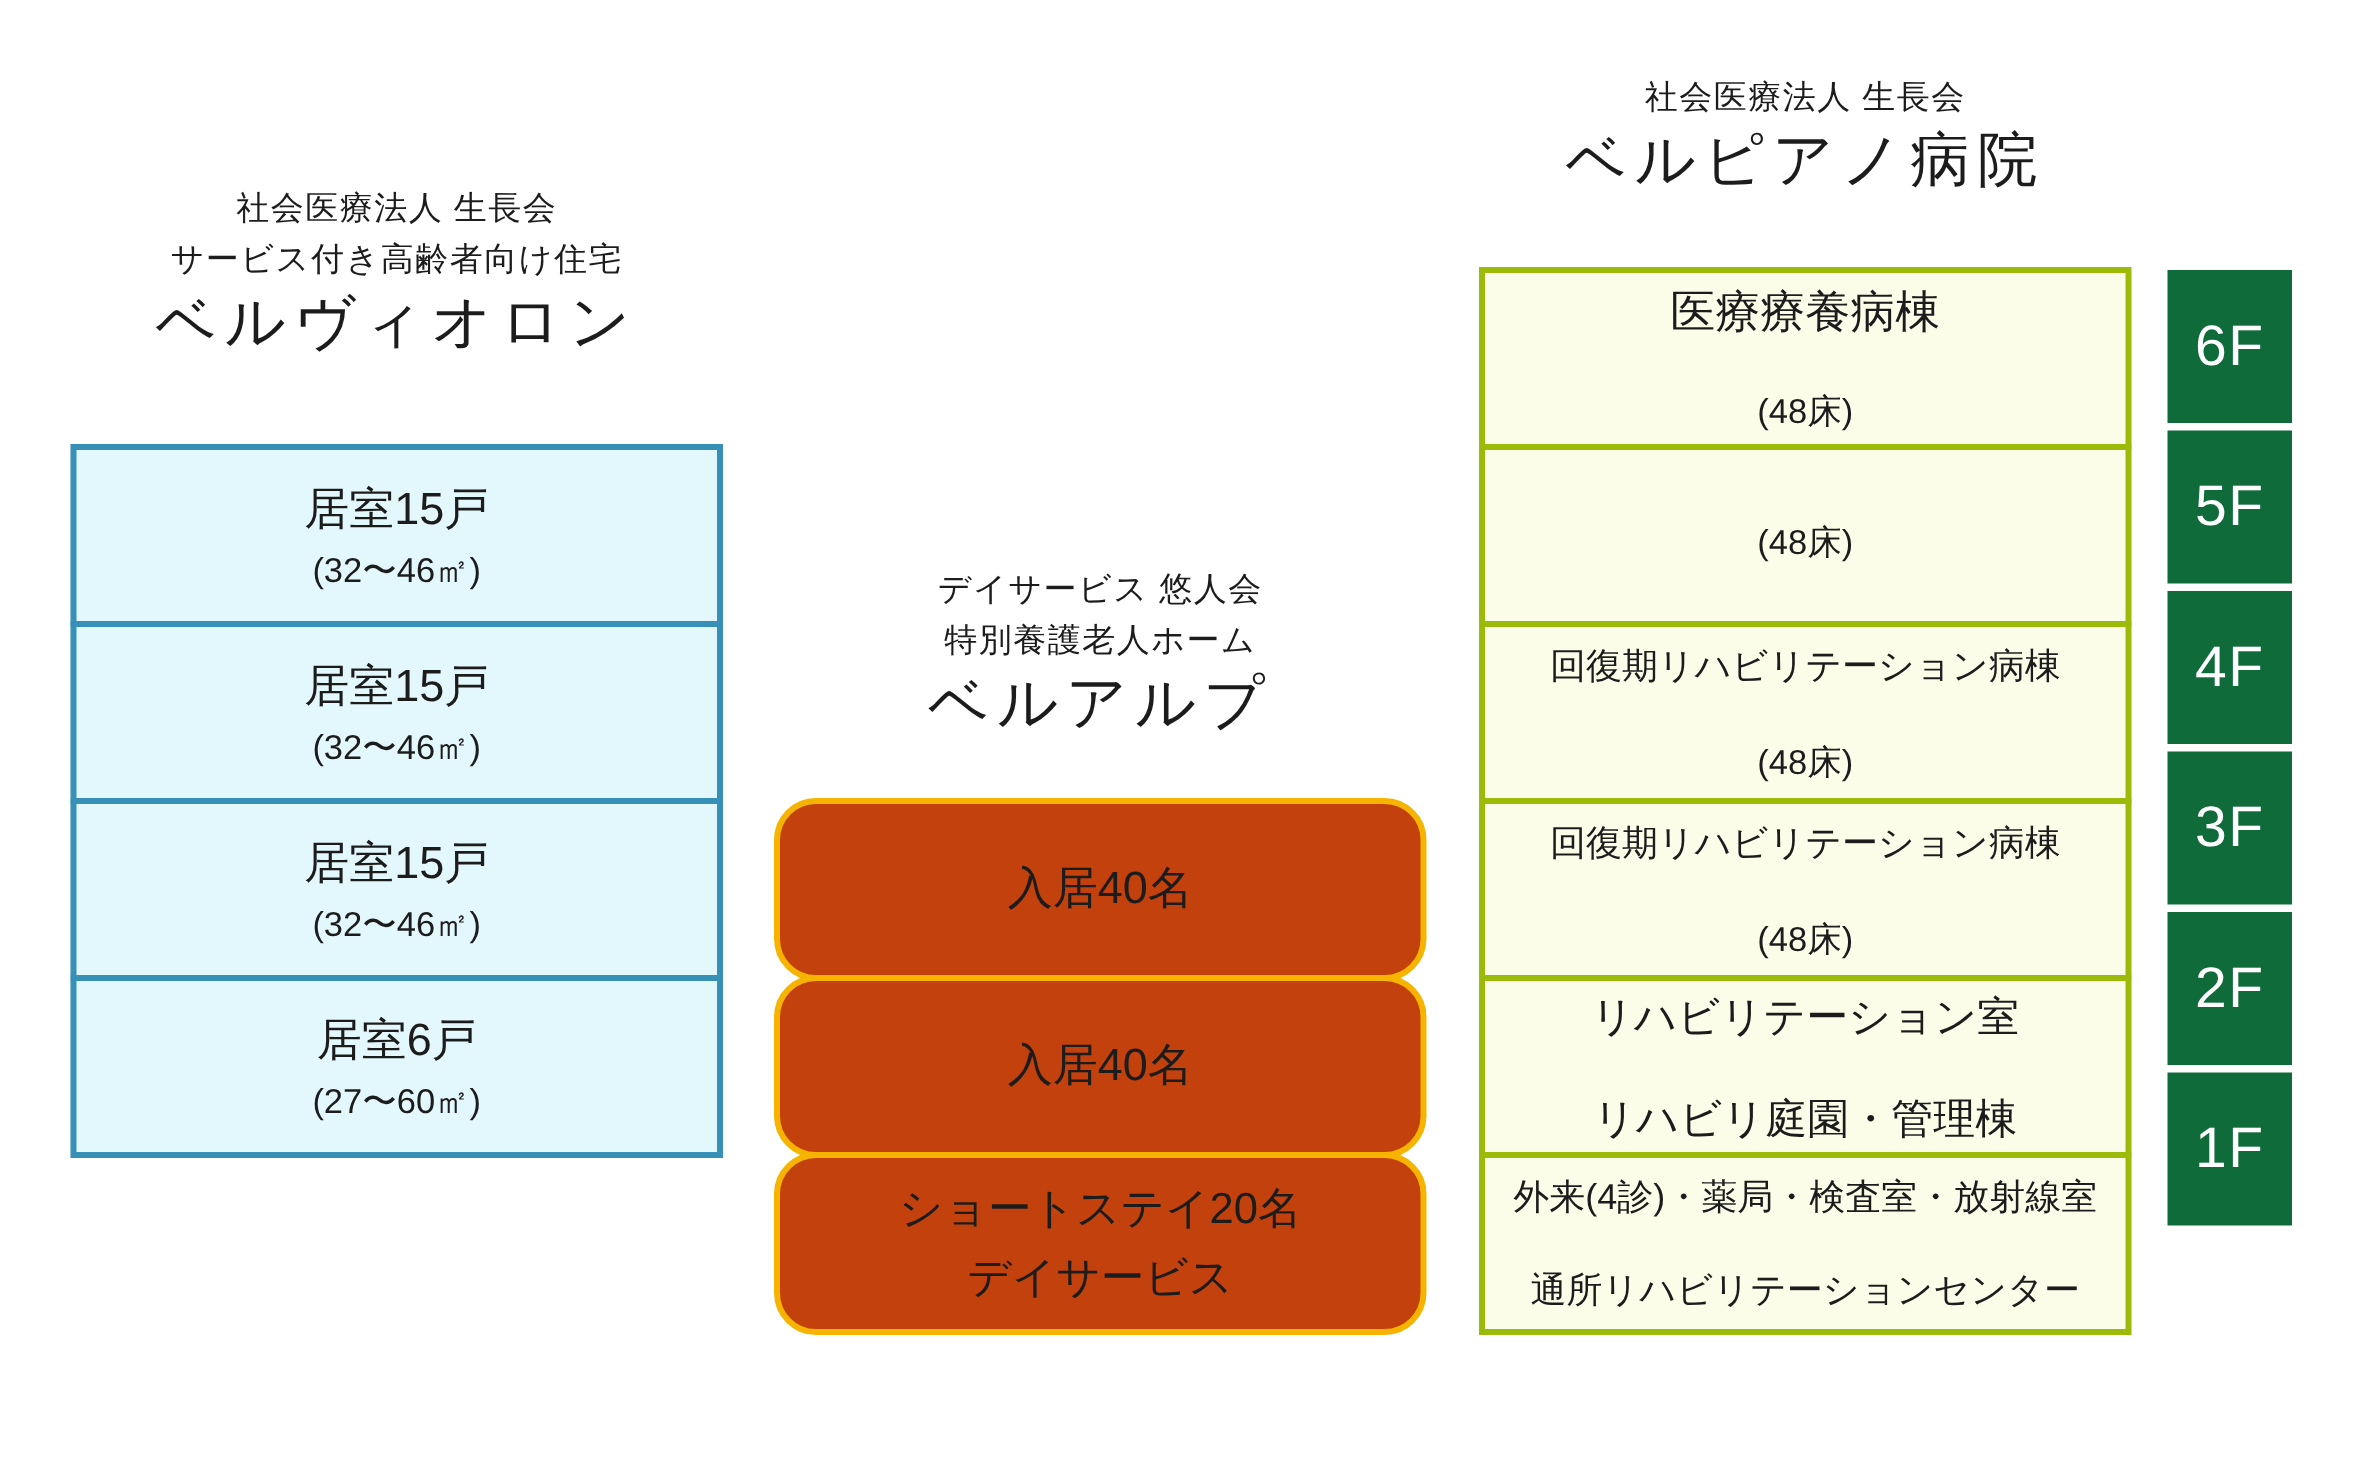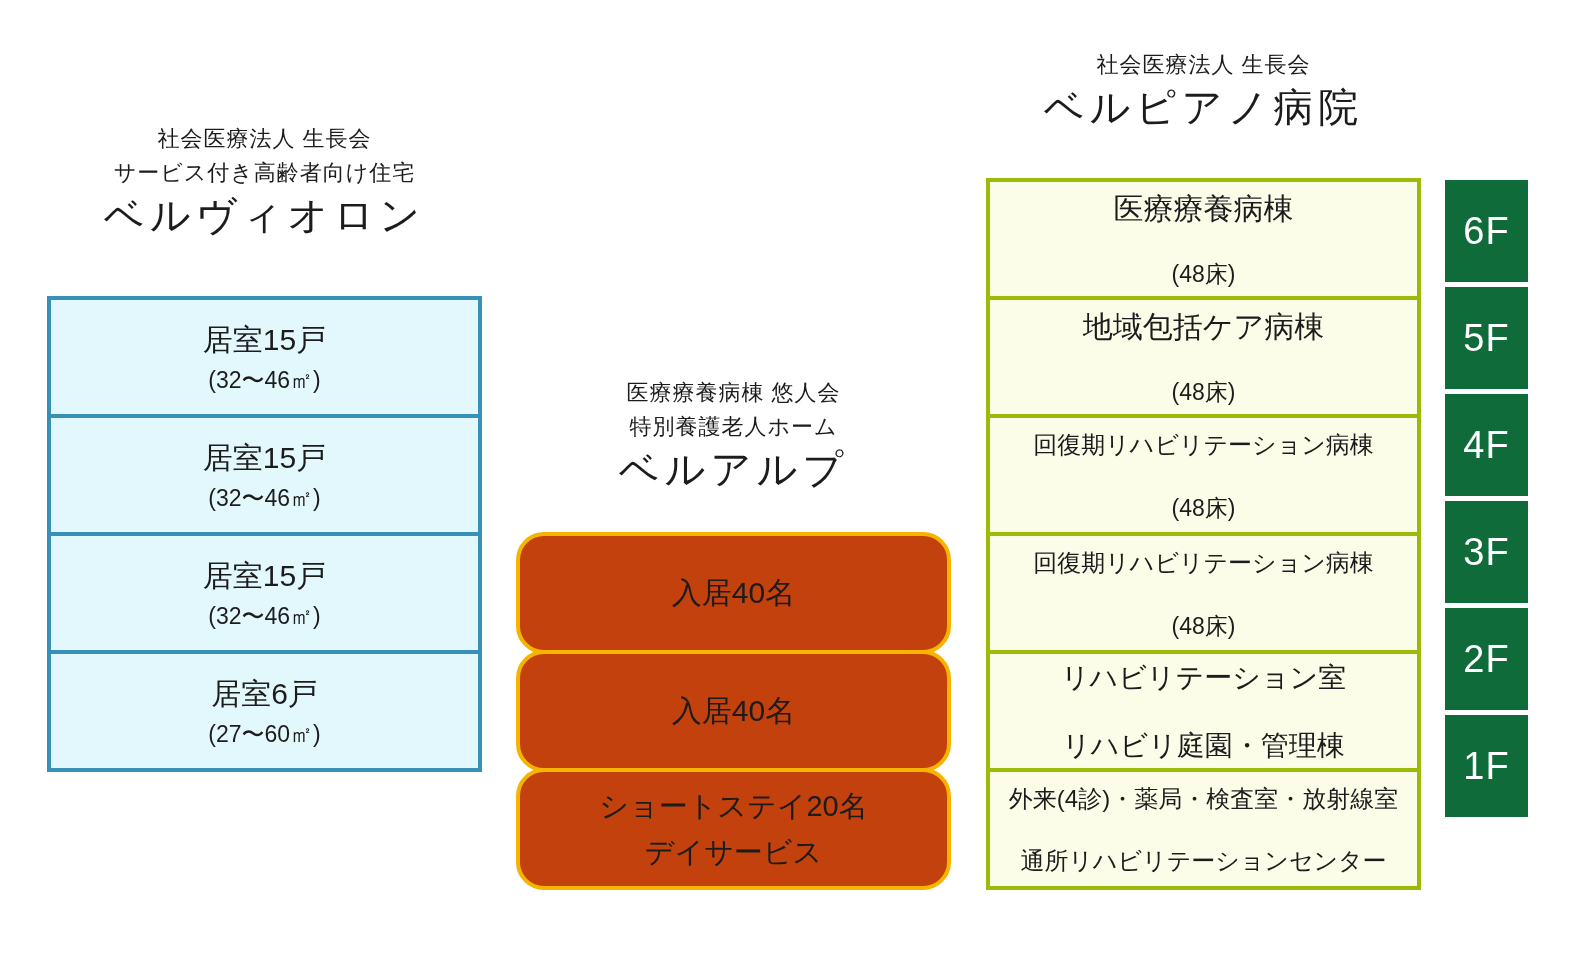--- a/index.html
+++ b/index.html
@@ -68,21 +68,21 @@
       <div class="main">居室15戸</div>
       <div class="sub">(32〜46㎡)</div>
     </div>
     <div class="box">
       <div class="main">居室6戸</div>
       <div class="sub">(27〜60㎡)</div>
     </div>
   </div>
 
   <header class="bldg-header" style="left:516px;top:376px;width:435px;">
-    <div class="org">医療療養病棟 悠人会</div>
+    <div class="org">デイサービス 悠人会</div>
     <div class="org">特別養護老人ホーム</div>
     <h1 class="bldg-name">ベルアルプ</h1>
   </header>
 
   <div class="stack stack-gold" style="left:516px;top:532px;">
     <div class="box">
       <div class="main">入居40名</div>
     </div>
     <div class="box">
       <div class="main">入居40名</div>
@@ -97,21 +97,20 @@
     <div class="org">社会医療法人 生長会</div>
     <h1 class="bldg-name">ベルピアノ病院</h1>
   </header>
 
   <div class="stack stack-olive" style="left:986px;top:178px;">
     <div class="box">
       <div class="main">医療療養病棟</div>
       <div class="sub">(48床)</div>
     </div>
     <div class="box">
-      <div class="main">地域包括ケア病棟</div>
       <div class="sub">(48床)</div>
     </div>
     <div class="box">
       <div class="main md">回復期リハビリテーション病棟</div>
       <div class="sub">(48床)</div>
     </div>
     <div class="box">
       <div class="main md">回復期リハビリテーション病棟</div>
       <div class="sub">(48床)</div>
     </div>

